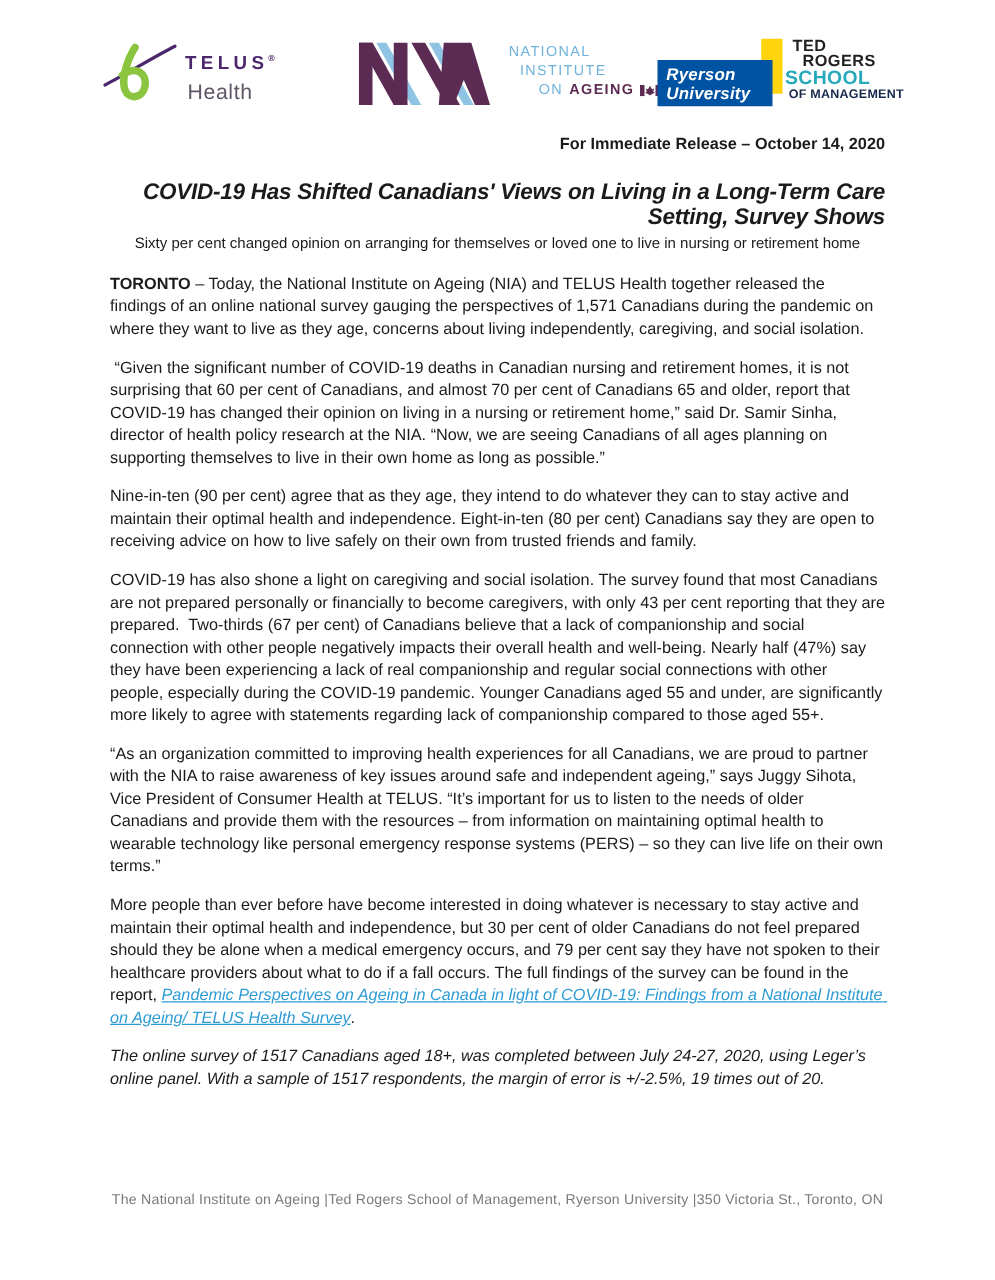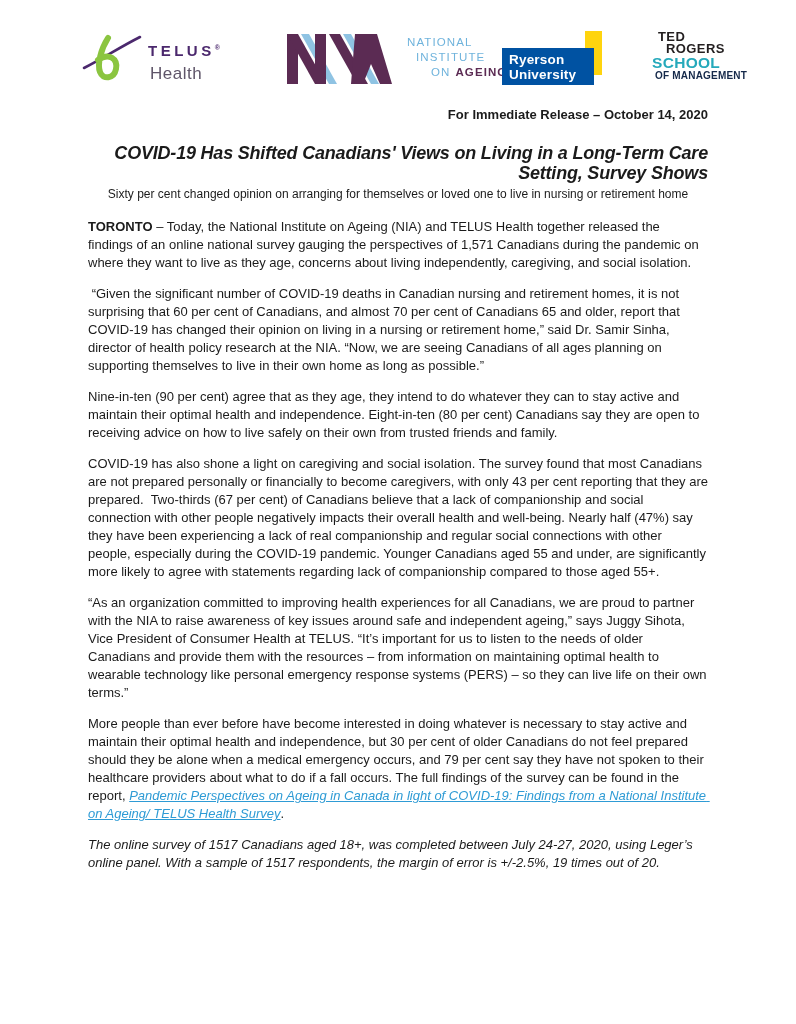--- a/index.html
+++ b/index.html
@@ -17,25 +17,25 @@
   .telus-text{margin-left:6px;}
   .telus-word{font-size:15px;font-weight:bold;letter-spacing:3.5px;color:#4B286D;margin-top:9px;}
   .telus-word sup{font-size:7px;letter-spacing:0;}
   .telus-health{font-size:17px;font-weight:400;color:#5F5569;margin-top:5px;margin-left:2px;letter-spacing:.5px;}
   .logo-nia{position:absolute;left:287px;top:34px;display:flex;align-items:flex-start;}
   .nia-text{margin-left:10px;padding-top:1px;font-size:11.5px;letter-spacing:1.1px;color:#6FB3DC;line-height:15px;white-space:nowrap;}
   .nia-line2{margin-left:9px;}
   .nia-line3{margin-left:24px;display:flex;align-items:center;}
   .nia-ageing{color:#5B2B53;font-weight:bold;margin-left:5px;}
   .nia-flag{margin-left:5px;}
-  .logo-ryerson{position:absolute;left:502px;top:31px;width:112px;height:54px;}
+  .logo-ryerson{position:absolute;left:526px;top:31px;width:112px;height:54px;font-style:italic;}
   .ryerson-box{position:absolute;left:0;top:17px;width:92px;height:37px;background:#0052A2;color:#ffffff;
     font-weight:bold;font-size:13.5px;line-height:15px;padding:4px 0 0 7px;box-sizing:border-box;letter-spacing:.2px;}
   .ryerson-yellow{position:absolute;left:83px;top:0;width:17px;height:44px;background:#FFD40E;}
-  .logo-trsm{position:absolute;left:652px;top:31px;line-height:12px;white-space:nowrap;}
+  .logo-trsm{position:absolute;left:628px;top:31px;line-height:12px;white-space:nowrap;}
   .trsm-l1{font-size:13px;font-weight:800;color:#231F20;letter-spacing:.4px;margin-left:6px;}
   .trsm-l2{font-size:13px;font-weight:800;color:#231F20;letter-spacing:.4px;margin-left:14px;}
   .trsm-l3{font-size:15.5px;font-weight:800;color:#25A9BB;letter-spacing:.3px;margin-top:2px;}
   .trsm-l4{font-size:10px;font-weight:700;color:#15294A;letter-spacing:.2px;margin-left:3px;margin-top:1px;}
   
   .content{position:absolute;top:104px;left:88px;width:620px;}
   .release-line{font-weight:bold;font-size:13px;text-align:right;margin:2px 0 0 0;line-height:18px;}
   .doc-title{font-weight:bold;font-size:18px;letter-spacing:-0.2px;text-align:right;margin:19px 0 0 0;line-height:20px;font-style:italic;}
   .doc-subtitle{font-weight:normal;font-size:12px;text-align:center;margin:1px 0 0 0;line-height:20px;}
   .body-copy{margin-top:14px;}
@@ -122,14 +122,15 @@
       <p class="body-p">COVID-19 has also shone a light on caregiving and social isolation. The survey found that most Canadians are not prepared personally or financially to become caregivers, with only 43 per cent reporting that they are prepared.  Two-thirds (67 per cent) of Canadians believe that a lack of companionship and social connection with other people negatively impacts their overall health and well-being. Nearly half (47%) say they have been experiencing a lack of real companionship and regular social connections with other people, especially during the COVID-19 pandemic. Younger Canadians aged 55 and under, are significantly more likely to agree with statements regarding lack of companionship compared to those aged 55+.</p>
 
       <p class="body-p">“As an organization committed to improving health experiences for all Canadians, we are proud to partner with the NIA to raise awareness of key issues around safe and independent ageing,” says Juggy Sihota, Vice President of Consumer Health at TELUS. “It’s important for us to listen to the needs of older Canadians and provide them with the resources – from information on maintaining optimal health to wearable technology like personal emergency response systems (PERS) – so they can live life on their own terms.”</p>
 
       <p class="body-p"><span>More people than ever before have become interested in doing whatever is necessary to stay active and maintain their optimal health and independence, but 30 per cent of older Canadians do not feel prepared should they be alone when a medical emergency occurs, and 79 per cent say they have not spoken to their healthcare providers about what to do if a fall occurs. The full findings of the survey can be found in the report, </span><a class="report-link">Pandemic Perspectives on Ageing in Canada in light of COVID-19: Findings from a National Institute on Ageing/ TELUS Health Survey</a><span>.</span></p>
 
       <p class="body-p italic">The online survey of 1517 Canadians aged 18+, was completed between July 24-27, 2020, using Leger’s online panel. With a sample of 1517 respondents, the margin of error is +/-2.5%, 19 times out of 20.</p>
     </div>
   </div>
 
+  <div class="page-footer">The National Institute on Ageing |Ted Rogers School of Management, Ryerson University |350 Victoria St., Toronto, ON</div>
 
 </div>
 
 </body></html>

